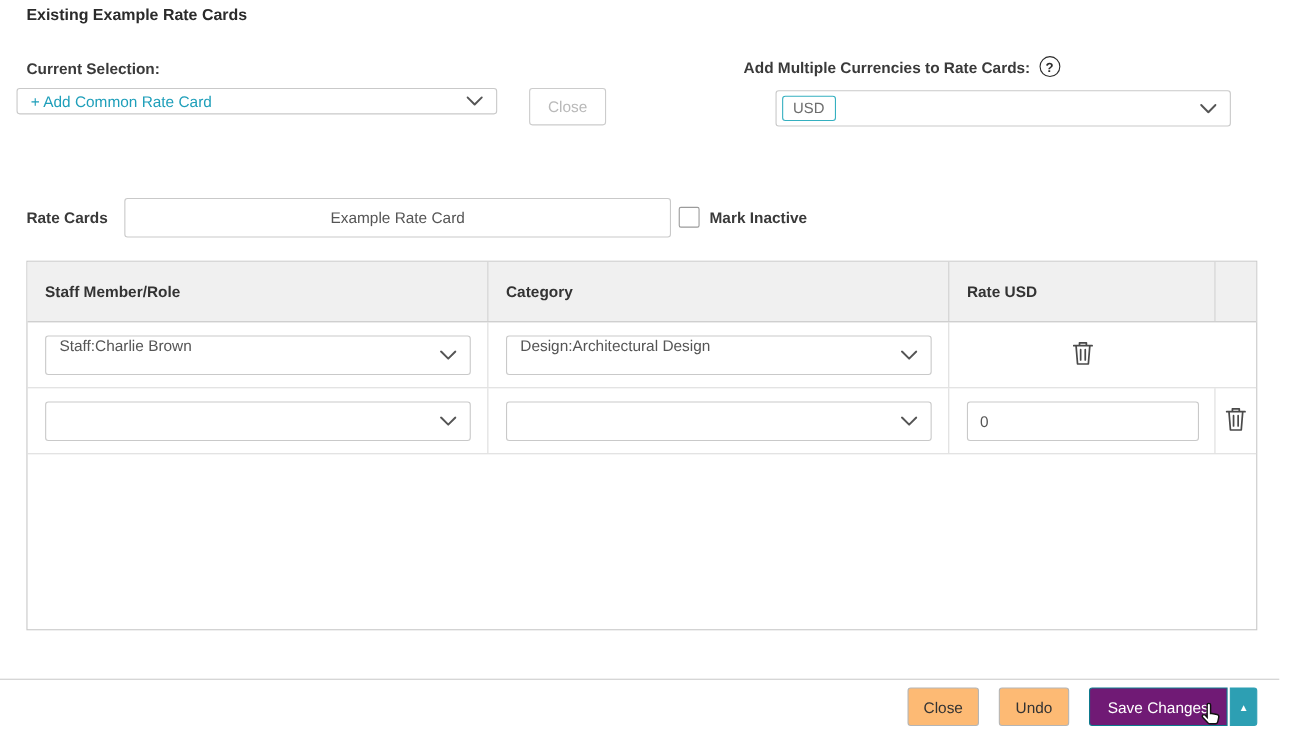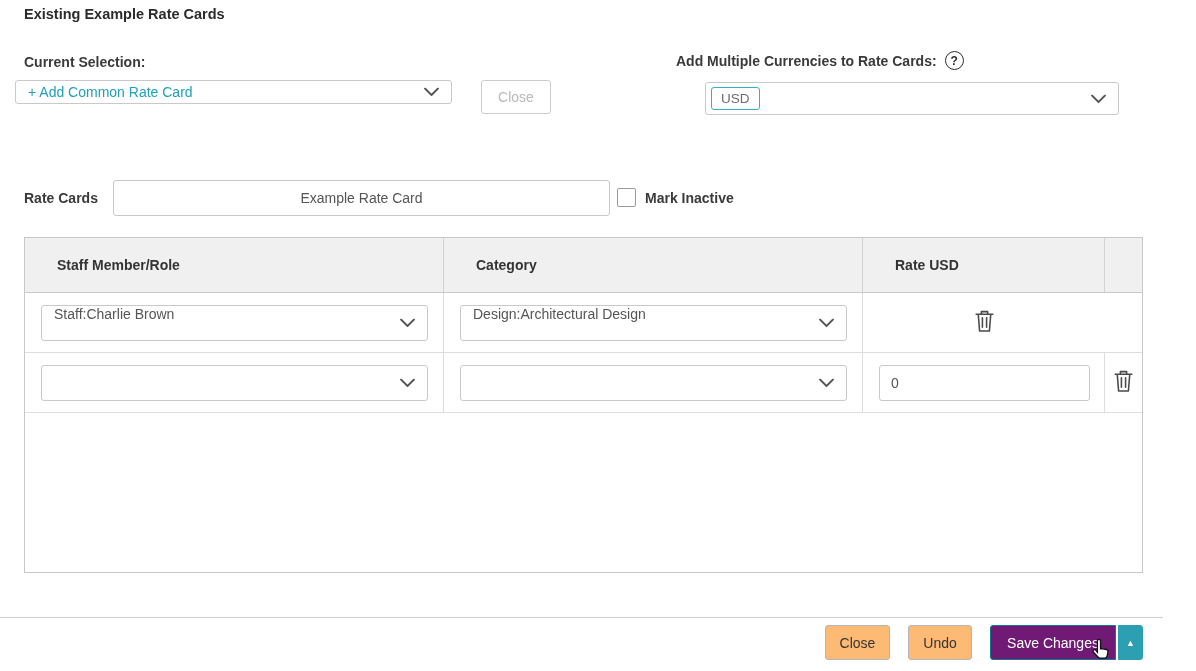--- a/index.html
+++ b/index.html
@@ -102,21 +102,21 @@
     border: 1px solid #c8c8c8;
     background: #fff;
   }
   .t-row {
     display: grid;
     grid-template-columns: 419px 419px 242px 1fr;
   }
   .t-head { height: 55px; background: #f0f0f0; border-bottom: 1px solid #c8c8c8; }
   .t-head .cell {
     display: flex; align-items: center;
-    padding-left: 32px;
+    padding-left: 16px;
     font-weight: bold; color: #333;
     border-right: 1px solid #d2d2d2;
   }
   .t-head .cell:last-child { border-right: none; }
   .t-body-row { height: 60px; border-bottom: 1px solid #ddd; }
   .t-body-row .cell {
     position: relative;
     display: flex; align-items: center;
     padding-left: 16px;
     border-right: 1px solid #ddd;

